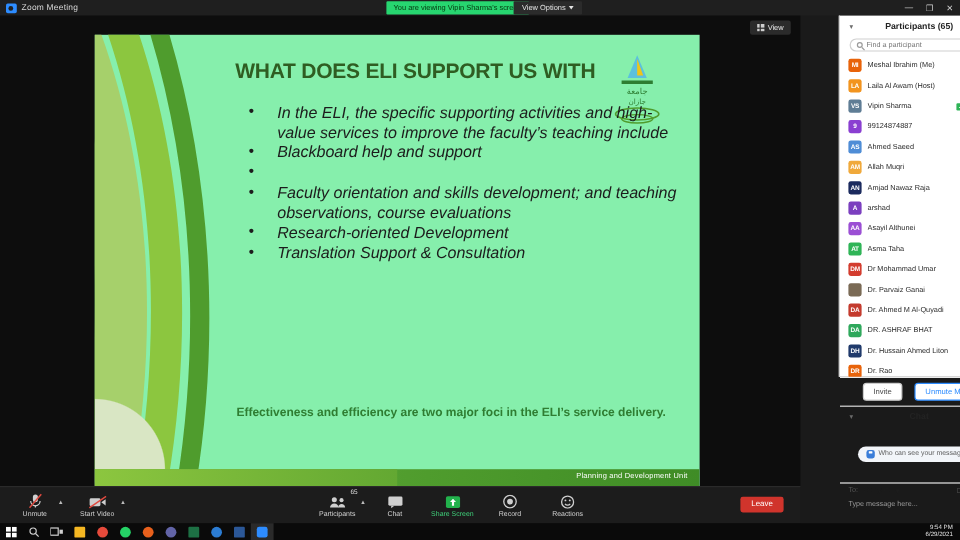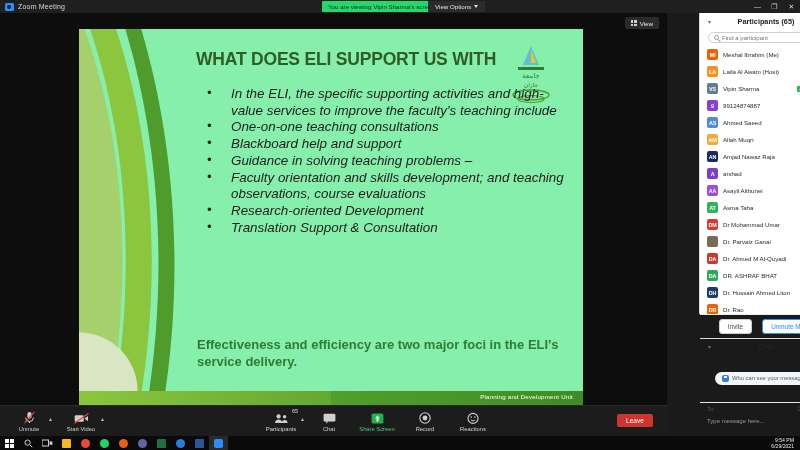--- a/index.html
+++ b/index.html
@@ -59,21 +59,21 @@
   ul.bullets li{
     position:relative;padding-left:34px;color:#1c1c1c;font-size:13.4px;
     line-height:16.7px;margin-bottom:0;font-style:italic;
   }
   ul.bullets li:before{
     content:"\2022";position:absolute;left:10px;top:-1px;font-size:13px;color:#1c1c1c;
   }
   .hi-green{color:#4a7c28;font-weight:bold;}
   .closing{
     position:absolute;left:118px;top:307px;width:370px;color:#2f7d32;
-    font-size:13px;font-weight:bold;line-height:17px;
+    font-size:10px;font-weight:bold;line-height:17px;
   }
   .slide-footer{
     position:absolute;left:0;bottom:0;width:504px;height:14px;
     background:linear-gradient(90deg,#6fae3e 0%,#4f9c2d 55%,#3f8c26 100%);
   }
   .slide-footer .band{position:absolute;left:0;top:0;width:252px;height:14px;
     background:linear-gradient(90deg,#8cc63f,#63a832);}
   .slide-footer span{position:absolute;right:10px;top:2px;color:#fff;font-size:6.2px;
     letter-spacing:.2px;}
   .slide-corner{position:absolute;left:0;bottom:14px;width:90px;height:60px;
@@ -203,23 +203,22 @@
         <path d="M25 6 L30 20 L25 20 Z" fill="#f0c419"></path>
         <path d="M12 24 h26 v3 h-26 z" fill="#2e7d32"></path>
         <text x="25" y="35" font-size="7" fill="#2e7d32" text-anchor="middle" font-family="DejaVu Sans">جامعة</text>
         <text x="25" y="44" font-size="6" fill="#2e7d32" text-anchor="middle" font-family="DejaVu Sans">جازان</text>
         <ellipse cx="25" cy="52" rx="18" ry="5" fill="none" stroke="#4f9c2d" stroke-width="1.4"></ellipse>
         <ellipse cx="25" cy="56" rx="13" ry="3.5" fill="none" stroke="#4f9c2d" stroke-width="1.2"></ellipse>
       </svg>
 
       <ul class="bullets">
         <li><span>In the ELI, the specific supporting activities and high-value services to improve the faculty’s teaching include</span></li>
-        <li><span>One-on-one teaching consultations</span></li>
         <li><span>Blackboard help and support</span></li>
-        <li><span>Guidance in solving teaching problems – </span><br></li>
+        <li><br></li>
         <li><span>Faculty orientation and skills development; and teaching observations, course evaluations</span></li>
         <li><span>Research-oriented Development</span></li>
         <li><span>Translation Support &amp; Consultation</span></li>
       </ul>
 
       <div class="closing">Effectiveness and efficiency are two major foci in the ELI’s service delivery.</div>
 
       <div class="slide-corner"></div>
       <div class="slide-footer">
         <span class="band"></span>

